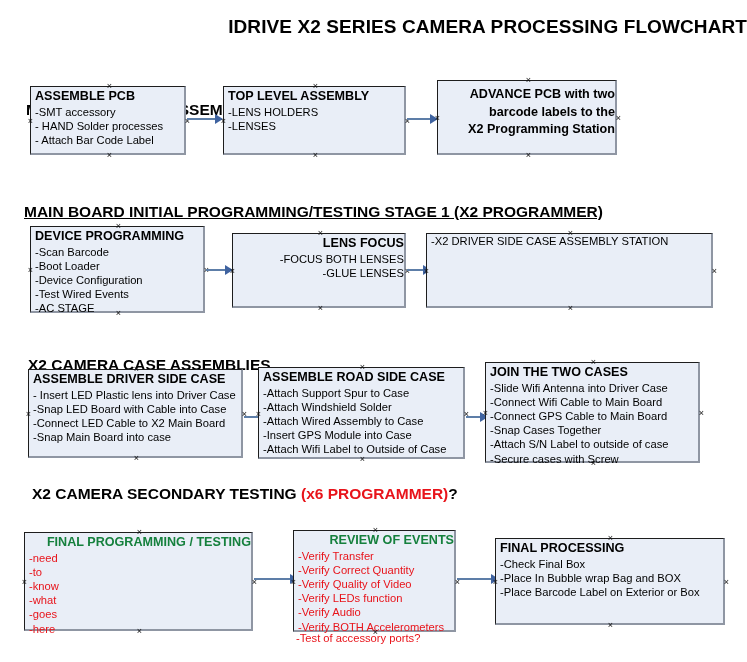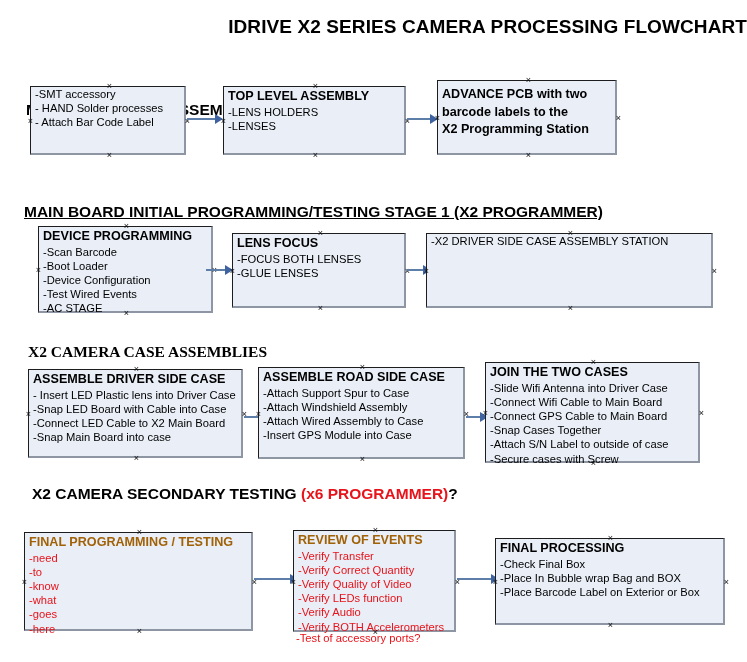--- a/index.html
+++ b/index.html
@@ -42,21 +42,21 @@
   .box.dark{
     border-top:1.6px solid #1d1d1d;
     border-left:1.6px solid #1d1d1d;
   }
   .box-title{
     font-size:12.6px;font-weight:bold;color:#000;
     line-height:14.5px;
     padding:2px 0 1px 4px;
     white-space:nowrap;
   }
-  .box-title.red{color:#a16207;}
+  .box-title.red{color:#15803d;text-align:right;}
   .box-line{
     font-size:11.2px;color:#000;
     line-height:14.2px;
     padding-left:4px;
     white-space:nowrap;
   }
   .box-line.red{color:#e8131a;}
   .box-body{padding-top:0px;}
 
   
@@ -100,20 +100,21 @@
 
 <div id="canvas">
 
   <div class="doc-title">IDRIVE X2  SERIES CAMERA PROCESSING FLOWCHART</div>
 
   <div class="section-title" style="left:26px;top:59px;margin-top:42px;">
     <span>MAIN BOARD PCB ASSEMBLY PROCESS</span>
   </div>
 
   <div class="box dark" style="left:30px;top:86px;width:156px;height:69px;">
+    <div class="box-title">ASSEMBLE PCB</div>
     <div class="box-body">
       <div class="box-line">-SMT accessory</div>
       <div class="box-line">- HAND Solder processes</div>
       <div class="box-line">- Attach Bar Code Label</div>
     </div>
     <span class="handle" style="left:75px;top:-4px;"></span>
     <span class="handle" style="left:-4px;top:31px;"></span>
     <span class="handle" style="left:153px;top:31px;"></span>
     <span class="handle" style="left:75px;top:65px;"></span>
   </div>
@@ -133,57 +134,57 @@
     <span class="handle" style="left:-4px;top:31px;"></span>
     <span class="handle" style="left:180px;top:31px;"></span>
     <span class="handle" style="left:88px;top:65px;"></span>
   </div>
 
   <div class="arrow" style="left:407px;top:114px;width:31px;">
     <div class="shaft" style="width:24px;"></div>
     <div class="head" style="left:23px;"></div>
   </div>
 
-  <div class="box dark" style="left:437px;top:80px;width:180px;height:75px;">
+  <div class="box dark" style="left:437px;top:80px;width:180px;height:75px;text-align:right;">
     <div class="box-title" style="padding-top:6px;">ADVANCE PCB with two</div>
     <div class="box-body">
       <div class="box-title">barcode labels to the</div>
       <div class="box-title"> X2 Programming Station</div>
     </div>
     <span class="handle" style="left:87px;top:-4px;"></span>
     <span class="handle" style="left:-4px;top:34px;"></span>
     <span class="handle" style="left:177px;top:34px;"></span>
     <span class="handle" style="left:87px;top:71px;"></span>
   </div>
 
   <div class="section-title" style="left:24px;top:203px;text-decoration:underline;">
     <span>MAIN BOARD INITIAL PROGRAMMING/TESTING STAGE 1 (X2 PROGRAMMER)</span>
   </div>
 
-  <div class="box dark" style="left:30px;top:226px;width:175px;height:87px;margin-left:8px;">
+  <div class="box dark" style="left:30px;top:226px;width:175px;height:87px;">
     <div class="box-title">DEVICE PROGRAMMING</div>
     <div class="box-body">
       <div class="box-line">-Scan Barcode</div>
       <div class="box-line">-Boot Loader</div>
       <div class="box-line">-Device Configuration</div>
       <div class="box-line">-Test Wired Events</div>
       <div class="box-line">-AC STAGE</div>
     </div>
     <span class="handle" style="left:84px;top:-4px;"></span>
     <span class="handle" style="left:-4px;top:40px;"></span>
     <span class="handle" style="left:172px;top:40px;"></span>
     <span class="handle" style="left:84px;top:83px;"></span>
   </div>
 
   <div class="arrow" style="left:206px;top:265px;width:27px;">
     <div class="shaft" style="width:20px;"></div>
     <div class="head" style="left:19px;"></div>
   </div>
 
-  <div class="box dark" style="left:232px;top:233px;width:174px;height:75px;">
+  <div class="box dark" style="left:232px;top:233px;width:174px;height:75px;text-align:right;">
     <div class="box-title">LENS FOCUS</div>
     <div class="box-body">
       <div class="box-line">-FOCUS BOTH LENSES</div>
       <div class="box-line">-GLUE LENSES</div>
     </div>
     <span class="handle" style="left:84px;top:-4px;"></span>
     <span class="handle" style="left:-4px;top:34px;"></span>
     <span class="handle" style="left:171px;top:34px;"></span>
     <span class="handle" style="left:84px;top:71px;"></span>
   </div>
@@ -196,21 +197,21 @@
   <div class="box dark" style="left:426px;top:233px;width:287px;height:75px;">
     <div class="box-body">
       <div class="box-line">-X2 DRIVER  SIDE  CASE  ASSEMBLY STATION</div>
     </div>
     <span class="handle" style="left:140px;top:-4px;"></span>
     <span class="handle" style="left:-4px;top:34px;"></span>
     <span class="handle" style="left:284px;top:34px;"></span>
     <span class="handle" style="left:140px;top:71px;"></span>
   </div>
 
-  <div class="section-title" style="left:28px;top:343px;font-family:Liberation Serif, serif;">
+  <div class="section-title" style="left:28px;top:356px;">
     <span>X2 CAMERA CASE ASSEMBLIES</span>
   </div>
 
   <div class="box dark" style="left:28px;top:369px;width:215px;height:89px;">
     <div class="box-title">ASSEMBLE DRIVER SIDE CASE</div>
     <div class="box-body">
       <div class="box-line">- Insert LED Plastic lens into Driver Case</div>
       <div class="box-line">-Snap LED Board with Cable into Case</div>
       <div class="box-line">-Connect LED Cable to X2 Main Board</div>
       <div class="box-line">-Snap Main Board into case</div>
@@ -223,23 +224,24 @@
 
   <div class="arrow" style="left:244px;top:412px;width:22px;">
     <div class="shaft" style="width:15px;"></div>
     <div class="head" style="left:14px;"></div>
   </div>
 
   <div class="box dark" style="left:258px;top:367px;width:207px;height:92px;">
     <div class="box-title">ASSEMBLE ROAD SIDE CASE</div>
     <div class="box-body">
       <div class="box-line">-Attach Support Spur to Case</div>
-      <div class="box-line">-Attach Windshield Assembly</div>
+      <div class="box-line">-Attach Windshield Solder</div>
       <div class="box-line">-Attach Wired Assembly to Case</div>
       <div class="box-line">-Insert GPS Module into Case</div>
+      <div class="box-line">-Attach Wifi Label to Outside of Case</div>
     </div>
     <span class="handle" style="left:100px;top:-4px;"></span>
     <span class="handle" style="left:-4px;top:43px;"></span>
     <span class="handle" style="left:204px;top:43px;"></span>
     <span class="handle" style="left:100px;top:88px;"></span>
   </div>
 
   <div class="arrow" style="left:466px;top:412px;width:22px;">
     <div class="shaft" style="width:15px;"></div>
     <div class="head" style="left:14px;"></div>

